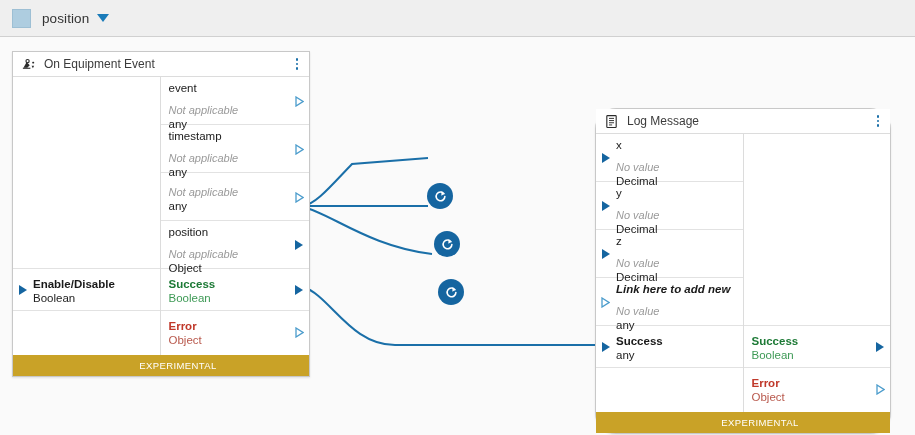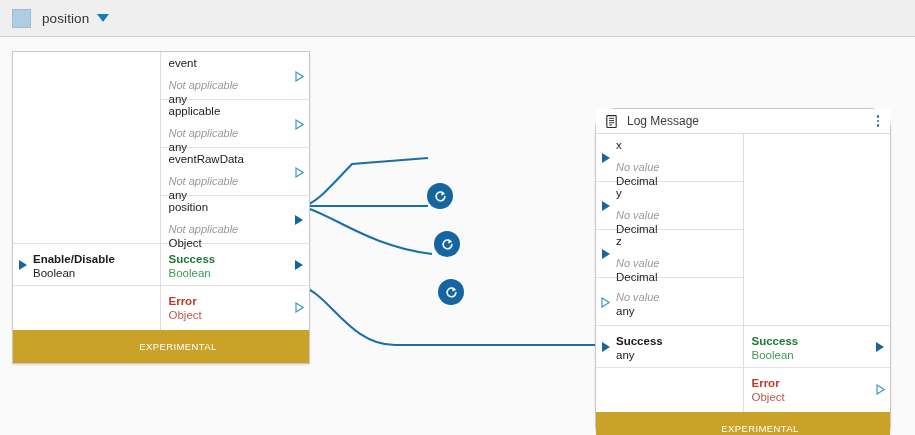--- a/index.html
+++ b/index.html
@@ -106,21 +106,21 @@
   .port.filled { border-left: 8px solid #1565a0; }
   .tri-hollow {
     position: absolute; width: 9px; height: 11px;
   }
   .tri-hollow svg { display:block; }
 
   .port.in-left  { left: 6px; }
   .port.out-right{ right: 6px; }
 
   .banner {
-    height: 33px;
+    height: 21px;
     background: #c9a227;
     color: #ffffff;
     font-size: 9.5px;
     letter-spacing: .4px;
     display: flex; align-items: center; justify-content: center;
     font-family: "Liberation Sans", sans-serif;
     padding-left: 34px;
   }
 
   
@@ -171,20 +171,37 @@
   </div>
   <div class="conv" style="left:438px; top:242px;">
     <svg width="15" height="15" viewBox="0 0 24 24">
       <path d="M17.5 7.5 A7 7 0 1 0 19 12" fill="none" stroke="#ffffff" stroke-width="2.6" stroke-linecap="round"></path>
       <path d="M13.5 3.2 L18.4 7.6 L13.4 10.8 Z" fill="#ffffff"></path>
     </svg>
   </div>
 
   <div class="node" id="node-oee" style="left:12px; top:14px; width:298px;">
 
+    <div class="node-head">
+      <span class="hicon">
+        <svg width="15" height="15" viewBox="0 0 24 24">
+          <path d="M4 17 L9 8 L14 13 L10 17 Z" fill="#2b2b2b"></path>
+          <circle cx="10.5" cy="6.5" r="2.6" fill="none" stroke="#2b2b2b" stroke-width="1.8"></circle>
+          <path d="M3 18 L15 18" stroke="#2b2b2b" stroke-width="1.8"></path>
+          <path d="M18 9 L21 9 M19.5 7.5 L19.5 10.5" stroke="#2b2b2b" stroke-width="1.8"></path>
+          <path d="M17 14 L21 14 L19 18 Z" fill="#2b2b2b"></path>
+        </svg>
+      </span>
+      <span class="htitle">On Equipment Event</span>
+      <span class="kebab">
+          <i></i>
+          <i></i>
+          <i></i>
+        </span>
+    </div>
 
     <div class="node-body">
 
       <div class="col left" style="width:148px;">
         <div class="row spacer" style="height:192px; border-bottom:1px solid #e2e2e2;"></div>
 
         <div class="row in" style="height:42px; padding-top:8px;">
           <span class="port filled in-left" style="top:16px;"></span>
           <div class="l1" style="font-weight:bold;">Enable/Disable</div>
           <div class="l3">Boolean</div>
@@ -200,32 +217,31 @@
           <div class="l2">Not applicable</div>
           <div class="l3">any</div>
           <span class="tri-hollow" style="right:5px; top:19px;">
             <svg width="9" height="11" viewBox="0 0 9 11">
                 <path d="M1 1 L8 5.5 L1 10 Z" fill="none" stroke="#4b9ccc" stroke-width="1.3"></path>
               </svg>
           </span>
         </div>
 
         <div class="row out" style="height:48px;">
-          <div class="l1">applicable</div>
+          <div class="l1">timestamp</div>
           <div class="l2">Not applicable</div>
           <div class="l3">any</div>
           <span class="tri-hollow" style="right:5px; top:19px;">
             <svg width="9" height="11" viewBox="0 0 9 11">
                 <path d="M1 1 L8 5.5 L1 10 Z" fill="none" stroke="#4b9ccc" stroke-width="1.3"></path>
               </svg>
           </span>
         </div>
 
         <div class="row out" style="height:48px;">
-          <div class="l1">eventRawData</div>
           <div class="l2">Not applicable</div>
           <div class="l3">any</div>
           <span class="tri-hollow" style="right:5px; top:19px;">
             <svg width="9" height="11" viewBox="0 0 9 11">
                 <path d="M1 1 L8 5.5 L1 10 Z" fill="none" stroke="#4b9ccc" stroke-width="1.3"></path>
               </svg>
           </span>
         </div>
 
         <div class="row out" style="height:48px;">
@@ -298,20 +314,21 @@
           <div class="l2">No value</div>
           <div class="l3">Decimal</div>
         </div>
 
         <div class="row in" style="height:48px;">
           <span class="tri-hollow" style="left:5px; top:19px;">
             <svg width="9" height="11" viewBox="0 0 9 11">
                 <path d="M1 1 L8 5.5 L1 10 Z" fill="none" stroke="#4b9ccc" stroke-width="1.3"></path>
               </svg>
           </span>
+          <div class="l1 linknew">Link here to add new</div>
           <div class="l2">No value</div>
           <div class="l3">any</div>
         </div>
 
         <div class="row in bold" style="height:42px; padding-top:8px;">
           <span class="port filled in-left" style="top:16px;"></span>
           <div class="l1">Success</div>
           <div class="l3">any</div>
         </div>
 

